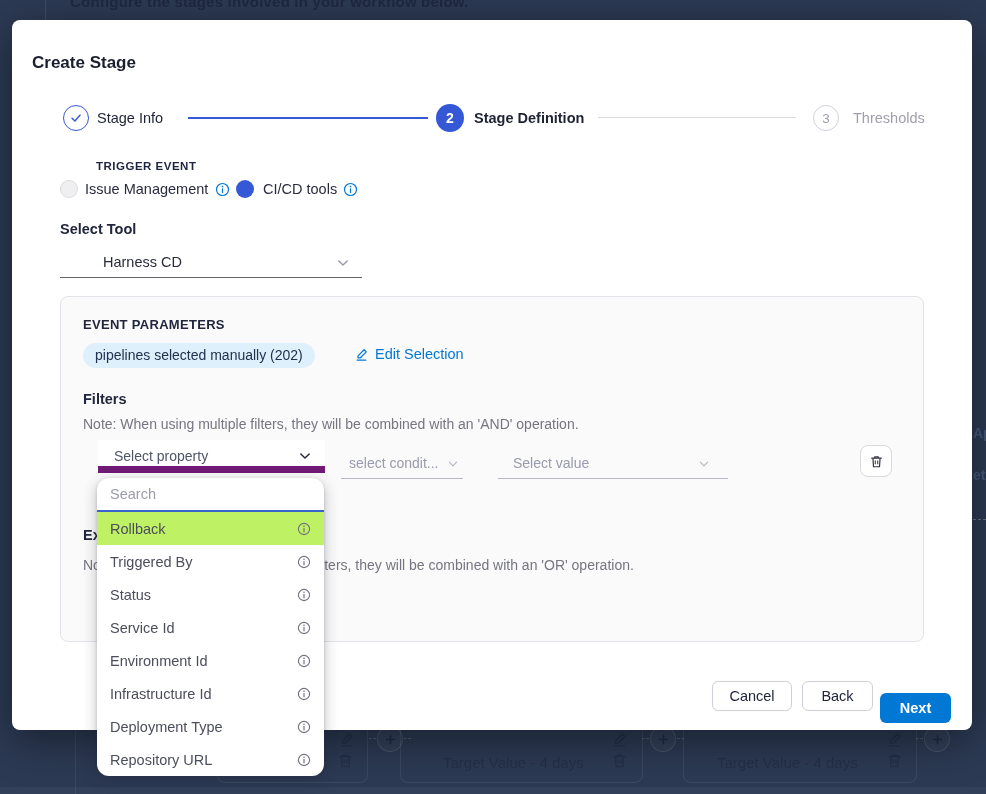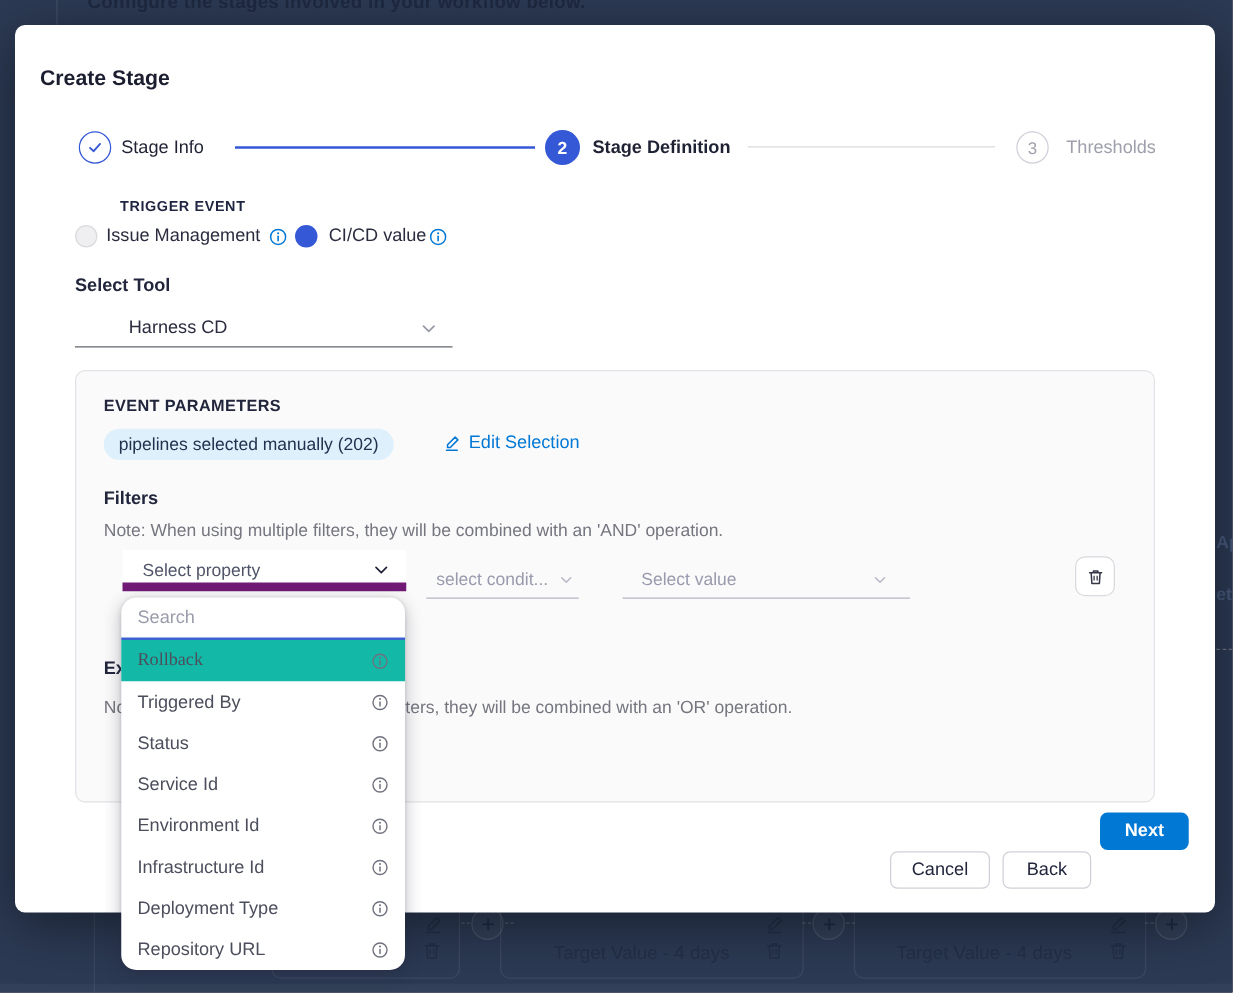--- a/index.html
+++ b/index.html
@@ -86,30 +86,30 @@
     display:flex; align-items:center; justify-content:center; color:#343648; cursor:pointer;}
   .trash-btn svg{ width:15px; height:15px; }
   .exec-title{ left:22px; top:230px; }
   .exec-note{ left:22px; top:260px; }
 
   
   .btn{ height:30px; border-radius:6px; font-size:14.5px; display:flex; align-items:center; justify-content:center; cursor:pointer; }
   .btn-ghost{ background:#fff; border:1px solid #cfd0d8; color:#22263c; }
   .btn-cancel{ left:700px; top:661px; width:80px; }
   .btn-back{ left:790px; top:661px; width:71px; }
-  .btn-next{ left:868px; top:630px; width:71px; background:#0278d5; color:#fff; font-weight:600; border:none;text-align:center; }
+  .btn-next{ left:868px; top:673px; width:71px; background:#0278d5; color:#fff; font-weight:600; border:none;text-align:center; }
 
   
   .dropdown{ left:85px; top:458px; width:227px; background:#fff; border-radius:12px;
     box-shadow:0 4px 14px rgba(40,41,61,.30), 0 1px 3px rgba(40,41,61,.18); z-index:30; }
   .dd-search{ height:34px; border-bottom:2px solid #3b62d1; display:flex; align-items:center; padding:0 13px; }
   .dd-search input{ border:none; outline:none; width:100%; font-size:14.5px; font-family:"Liberation Sans",sans-serif; color:#3a3c4a; background:transparent;}
   .dd-search input::placeholder{ color:#9b9cab; }
   .dd-row{ height:33px; display:flex; align-items:center; justify-content:space-between; padding:0 13px; cursor:pointer; }
-  .dd-row.hl{ background:#14b8a6;font-family:Liberation Serif, serif; }
+  .dd-row.hl{ background:#bef264; }
   .dd-row .lbl{ font-size:14.5px; color:#4c4e5c; }
   .dd-row .info-icon{ width:14px; height:14px; color:#70717e; }
 </style>
 </head>
 <body>
 
 <svg width="0" height="0" style="position:absolute">
   <defs>
     <symbol id="i-check" viewBox="0 0 16 16">
         <path d="M3.5 8.3 L6.8 11.4 L12.6 4.7" fill="none" stroke="currentColor" stroke-width="1.7" stroke-linecap="round" stroke-linejoin="round"></path>
@@ -213,21 +213,21 @@
     <div class="abs step-circle sc-next">3</div>
     <div class="abs step-label sl-3">Thresholds</div>
 
     <div class="abs section-caps">TRIGGER EVENT</div>
     <div class="abs radio radio-off"></div>
     <div class="abs radio-label" style="left:73px">Issue Management</div>
     <svg class="abs info-icon" style="left:203px;top:162px">
         <use href="#i-info"></use>
       </svg>
     <div class="abs radio radio-on"></div>
-    <div class="abs radio-label" style="left:251px">CI/CD value</div>
+    <div class="abs radio-label" style="left:251px">CI/CD tools</div>
     <svg class="abs info-icon" style="left:331px;top:162px">
         <use href="#i-info"></use>
       </svg>
 
     <div class="abs field-label" style="left:48px;top:201px">Select Tool</div>
     <div class="abs tool-field">
       <span class="val">Harness CD</span>
       <svg class="chev" style="position:absolute;right:12px;top:9px;color:#9899a8">
           <use href="#i-chev"></use>
         </svg>

